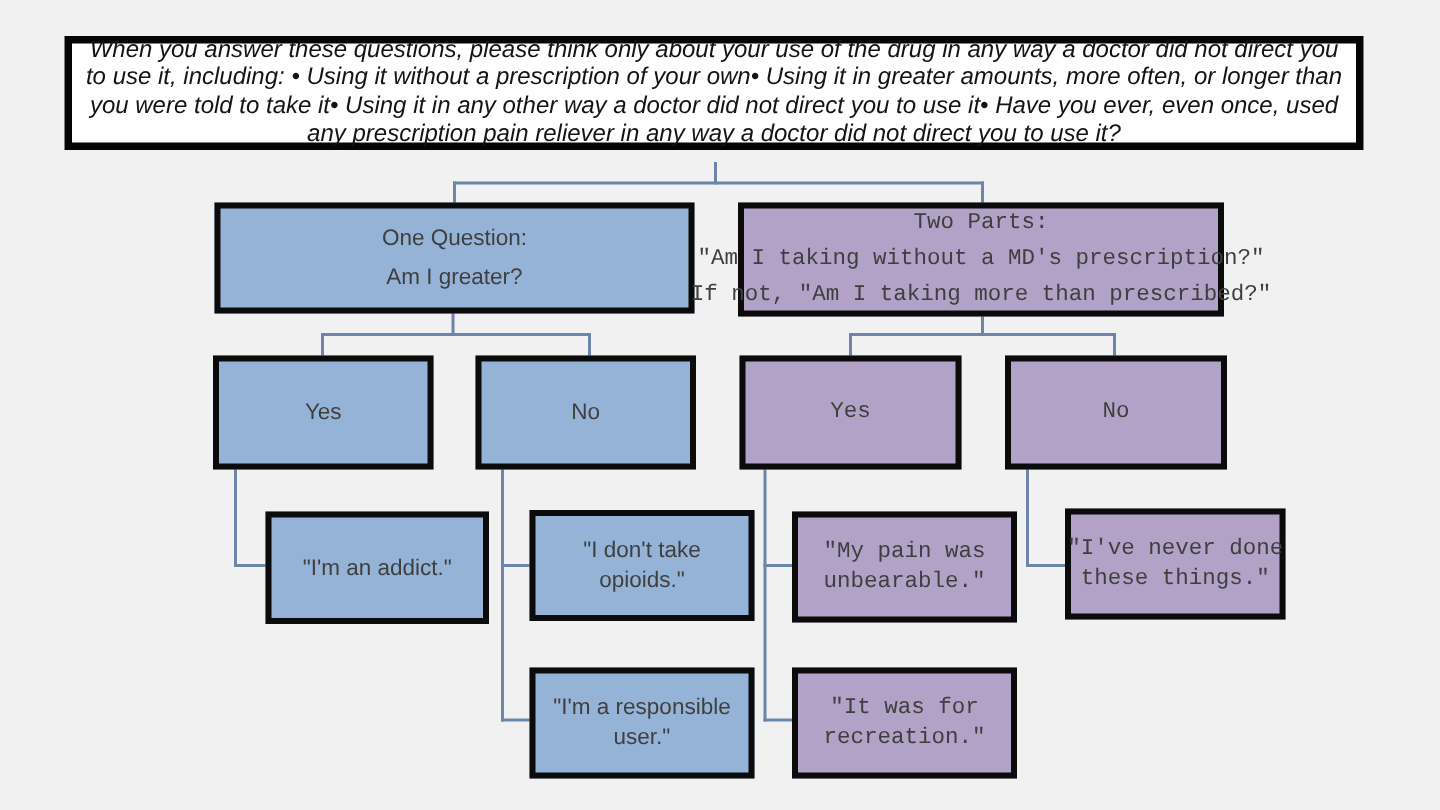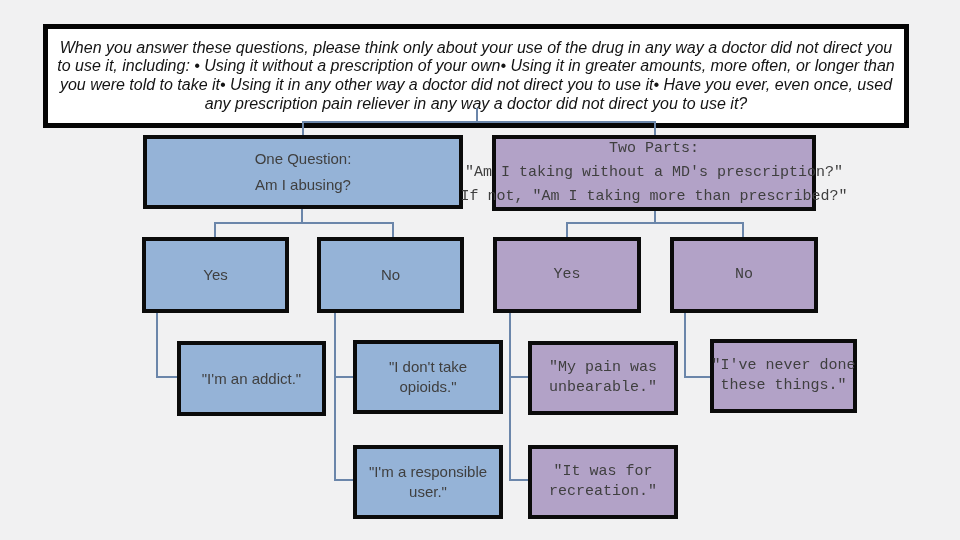--- a/index.html
+++ b/index.html
@@ -9,21 +9,21 @@
   }
   .canvas {
     position: relative;
     width: 960px;
     height: 540px;
     background: var(--background, #f1f1f2);
     overflow: hidden;
   }
   .intro {
     position: absolute;
-    left: 43px; top: 24px; width: 866px; height: 104px;
+    left: 43px; top: 24px; width: 866px; height: 76px;
     box-sizing: border-box;
     background: #ffffff;
     border: 5px solid #050505;
     display: flex; align-items: center; justify-content: center;
     text-align: center;
     font-style: italic;
     font-size: 16px;
     line-height: 18.6px;
     color: #141414;
     padding: 0 5px;
@@ -78,21 +78,21 @@
   <div class="line" style="left:334px;top:479px;width:20px;height:2px;"></div>
 
   <div class="line" style="left:509px;top:312px;width:2px;height:169px;"></div>
   <div class="line" style="left:509px;top:376px;width:20px;height:2px;"></div>
   <div class="line" style="left:509px;top:479px;width:20px;height:2px;"></div>
 
   <div class="line" style="left:684px;top:312px;width:2px;height:66px;"></div>
   <div class="line" style="left:684px;top:376px;width:27px;height:2px;"></div>
 
   <div class="node blue lh-root-left" style="left:143px;top:135px;width:320px;height:74px;">One Question:
-Am I abusing?</div>
+Am I greater?</div>
   <div class="node purple lh-root-right" style="left:492px;top:135px;width:324px;height:76px;">Two Parts:
 "Am I taking without a MD's prescription?"
 If not, "Am I taking more than prescribed?"</div>
 
   <div class="node blue" style="left:142px;top:237px;width:147px;height:76px;">Yes</div>
   <div class="node blue" style="left:317px;top:237px;width:147px;height:76px;">No</div>
   <div class="node purple" style="left:493px;top:237px;width:148px;height:76px;">Yes</div>
   <div class="node purple" style="left:670px;top:237px;width:148px;height:76px;">No</div>
 
   <div class="node blue" style="left:177px;top:341px;width:149px;height:75px;">"I'm an addict."</div>

